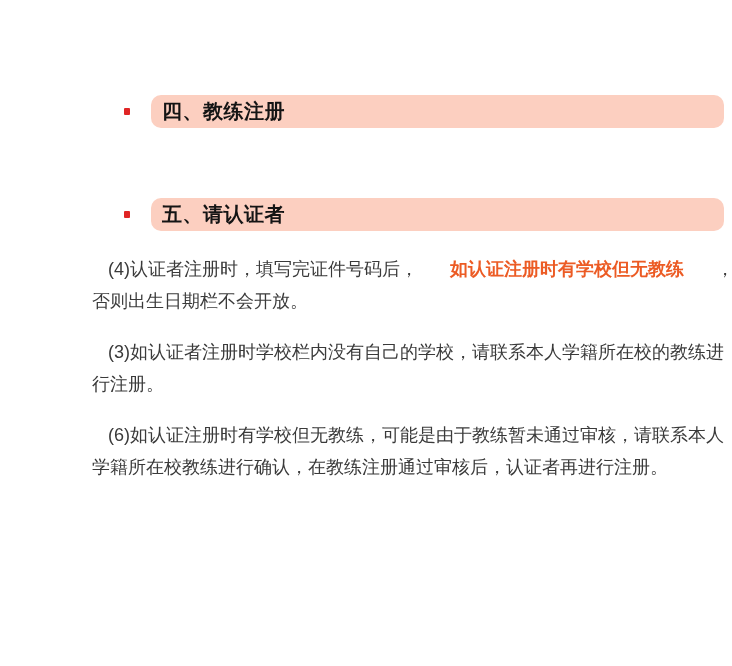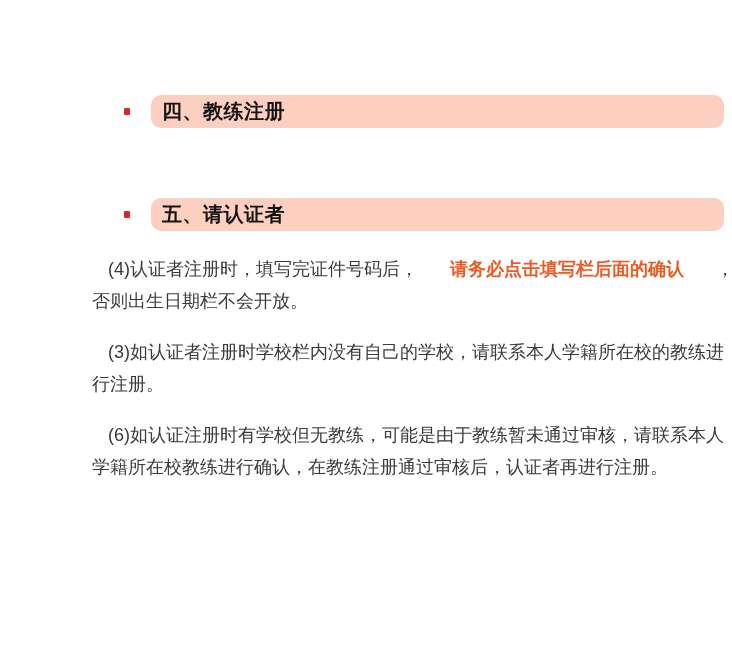--- a/index.html
+++ b/index.html
@@ -67,21 +67,21 @@
       <h2 class="banner">四、教练注册</h2>
     </header>
   </section>
 
   <section class="section">
     <header class="section-header">
       <span class="accent-bar"></span>
       <h2 class="banner">五、请认证者</h2>
     </header>
 
-    <p class="para"><span>(4)认证者注册时，填写完证件号码后，</span><strong class="hl">请务必点击填写栏后面的确认</strong><span>，否则出生日期栏不会开放。</span></p>
+    <p class="para"><span>(4)认证者注册时，填写完证件号码后，</span><strong class="hl">如认证注册时有学校但无教练</strong><span>，否则出生日期栏不会开放。</span></p>
 
 
     <p class="para"><span>(3)如认证者注册时学校栏内没有自己的学校，请联系本人学籍所在校的教练进行注册。</span></p>
 
     <p class="para"><span>(6)如认证注册时有学校但无教练，可能是由于教练暂未通过审核，请联系本人学籍所在校教练进行确认，在教练注册通过审核后，认证者再进行注册。</span></p>
   </section>
 
 </main>
 
 </body></html>

